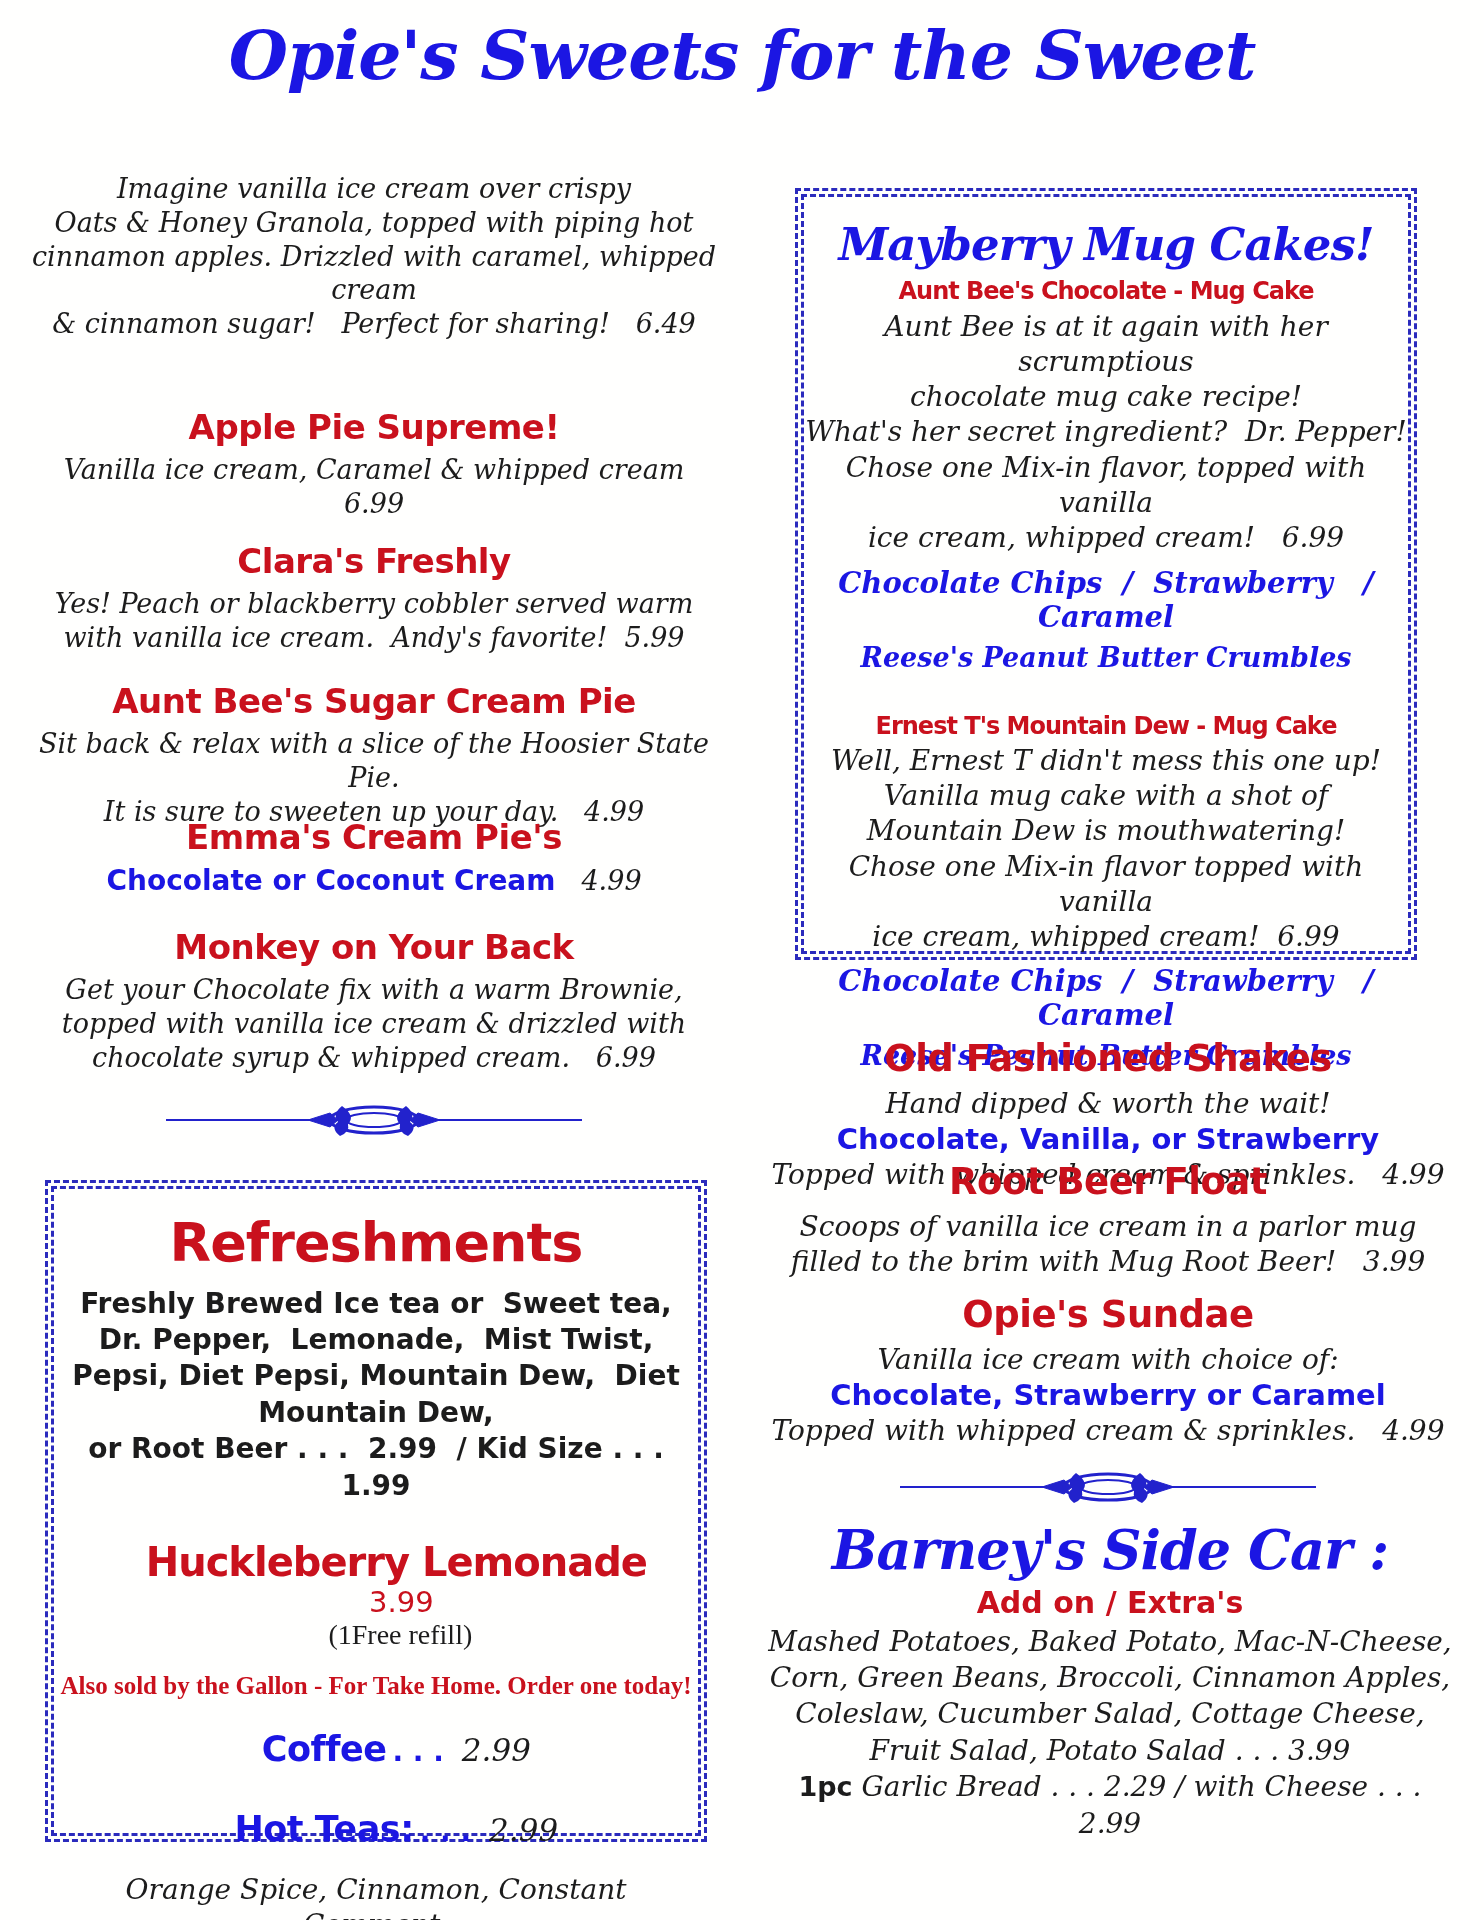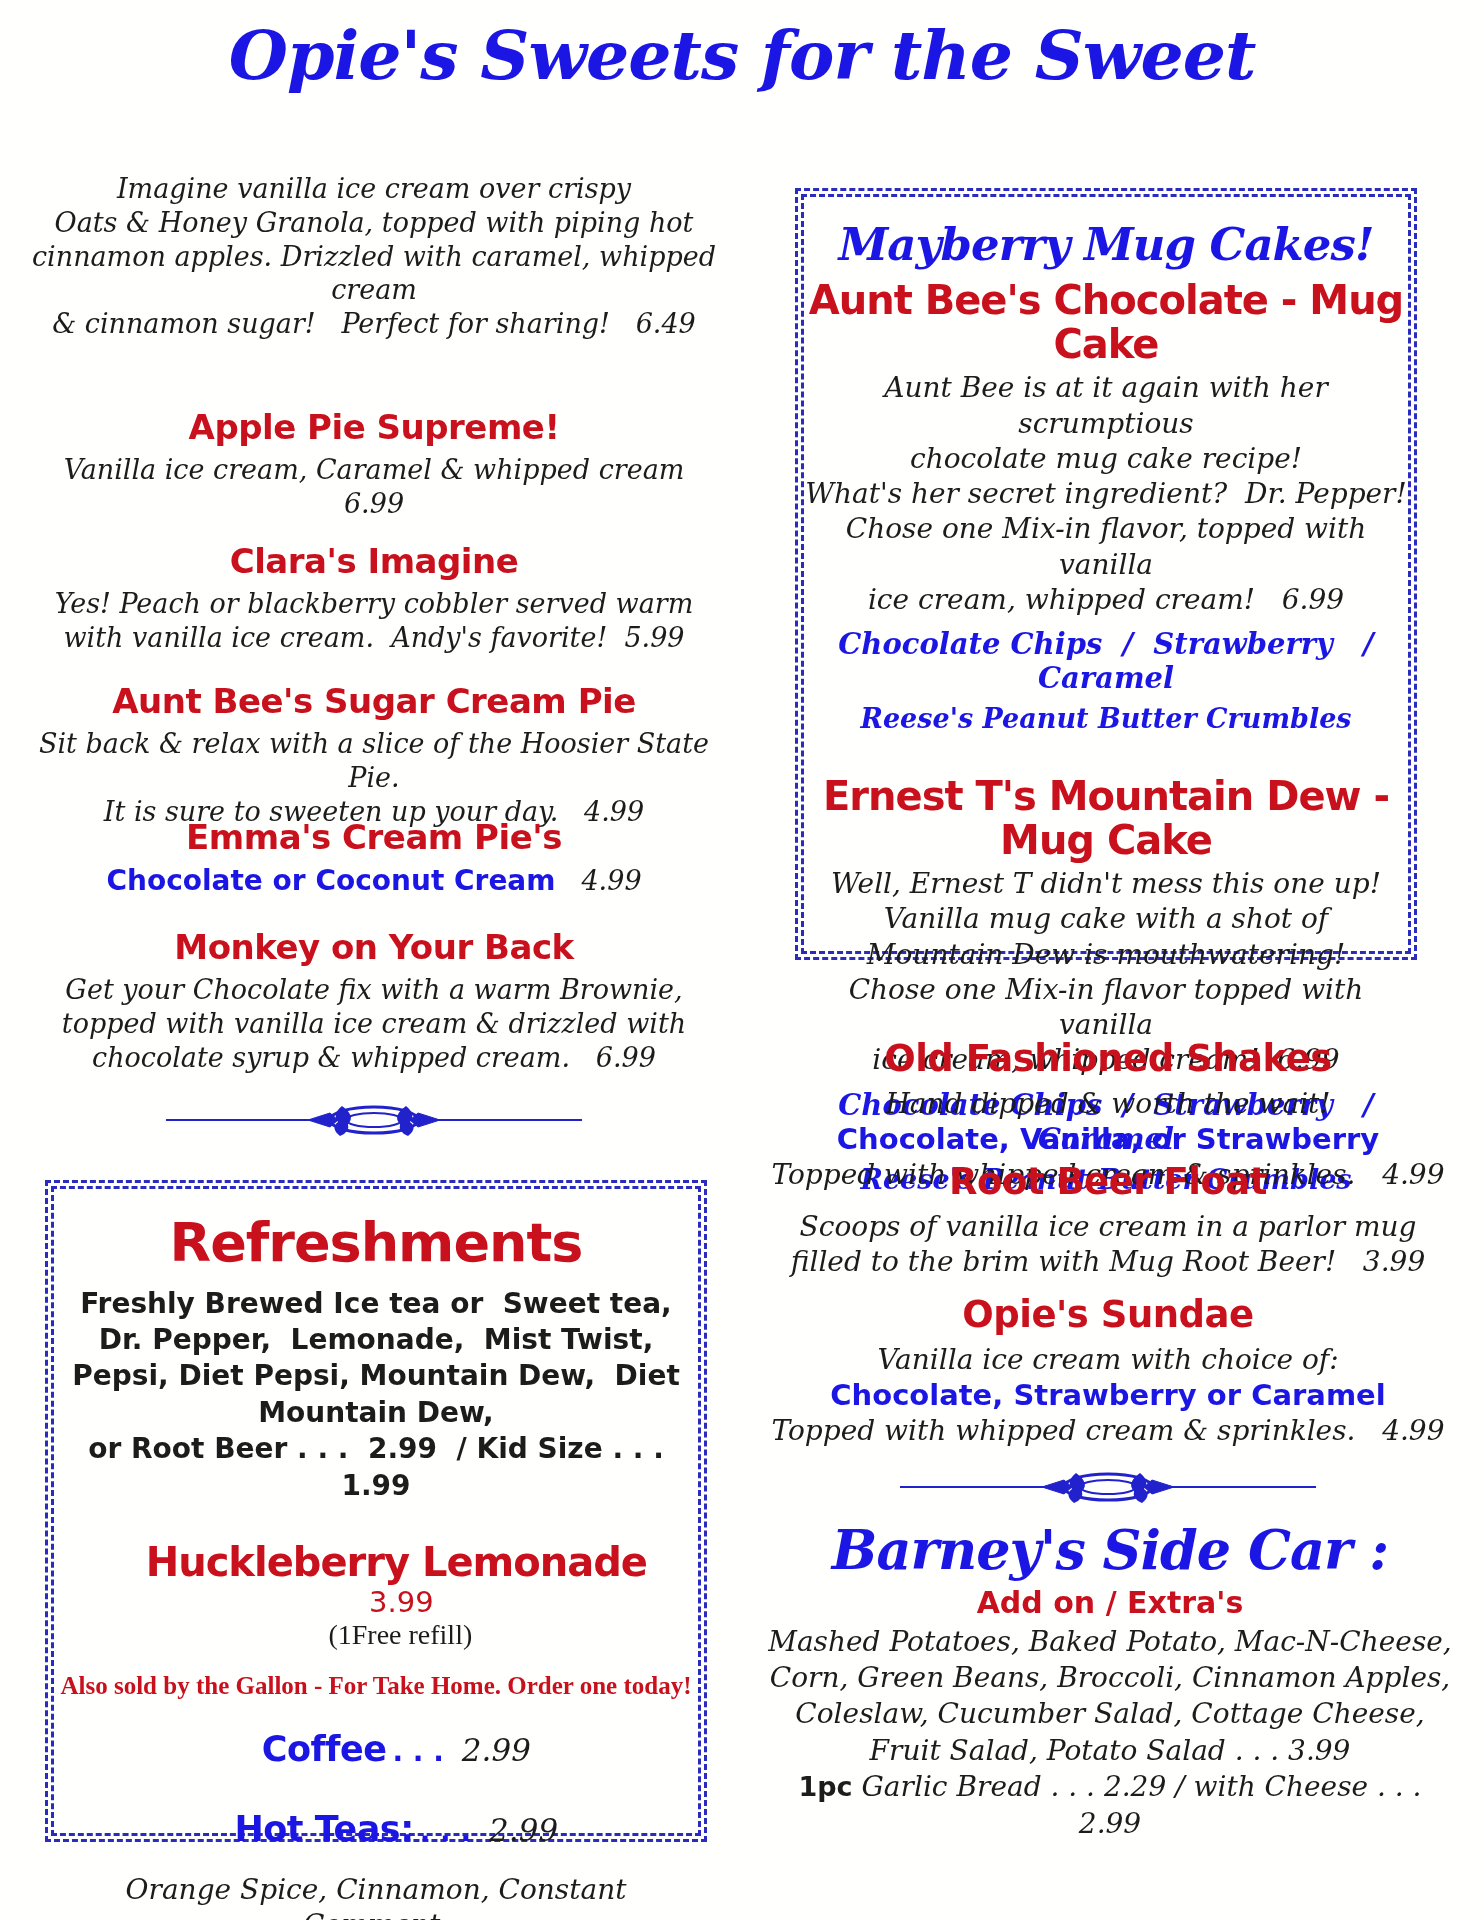--- a/index.html
+++ b/index.html
@@ -115,21 +115,21 @@
   .mug-title{
     margin:24px 0 10px 0;
     font-family:"DejaVu Serif",serif;
     font-style:italic;font-weight:bold;
     font-size:45px;line-height:1.05;
     color:var(--blue);letter-spacing:-1px;
   }
   .mug-name{
     margin:10px 0 4px 0;
     font-family:"DejaVu Sans",sans-serif;
-    font-weight:bold;font-size:40px;line-height:1.1;
+    font-weight:bold;font-size:24px;line-height:1.1;
     color:var(--red);letter-spacing:-1px;
   }
   .mug-line{
     font-family:"DejaVu Serif",serif;font-style:italic;
     font-size:28px;line-height:1.26;white-space:pre-wrap;
   }
   .mixins{
     font-family:"DejaVu Serif",serif;
     font-style:italic;font-weight:bold;
     font-size:29px;color:var(--blue);
@@ -193,21 +193,21 @@
     <div class="dline">cinnamon apples. Drizzled with caramel, whipped cream</div>
     <div class="dline">&amp; cinnamon sugar!   Perfect for sharing!   6.49</div>
   </section>
 
   <section class="abs item center" style="top:408px;left:24px;width:700px;">
     <h2>Apple Pie Supreme!</h2>
     <div class="dline">Vanilla ice cream, Caramel &amp; whipped cream   6.99</div>
   </section>
 
   <section class="abs item center" style="top:542px;left:24px;width:700px;">
-    <h2>Clara's  Imagine</h2>
+    <h2>Clara's  Freshly</h2>
     <div class="dline">Yes! Peach or blackberry cobbler served warm</div>
     <div class="dline">with vanilla ice cream.  Andy's favorite!  5.99</div>
   </section>
 
   <section class="abs item center" style="top:682px;left:12px;width:724px;">
     <h2>Aunt Bee's Sugar Cream Pie</h2>
     <div class="dline">Sit back &amp; relax with a slice of the Hoosier State Pie.</div>
     <div class="dline">It is sure to sweeten up your day.   4.99</div>
   </section>
 

